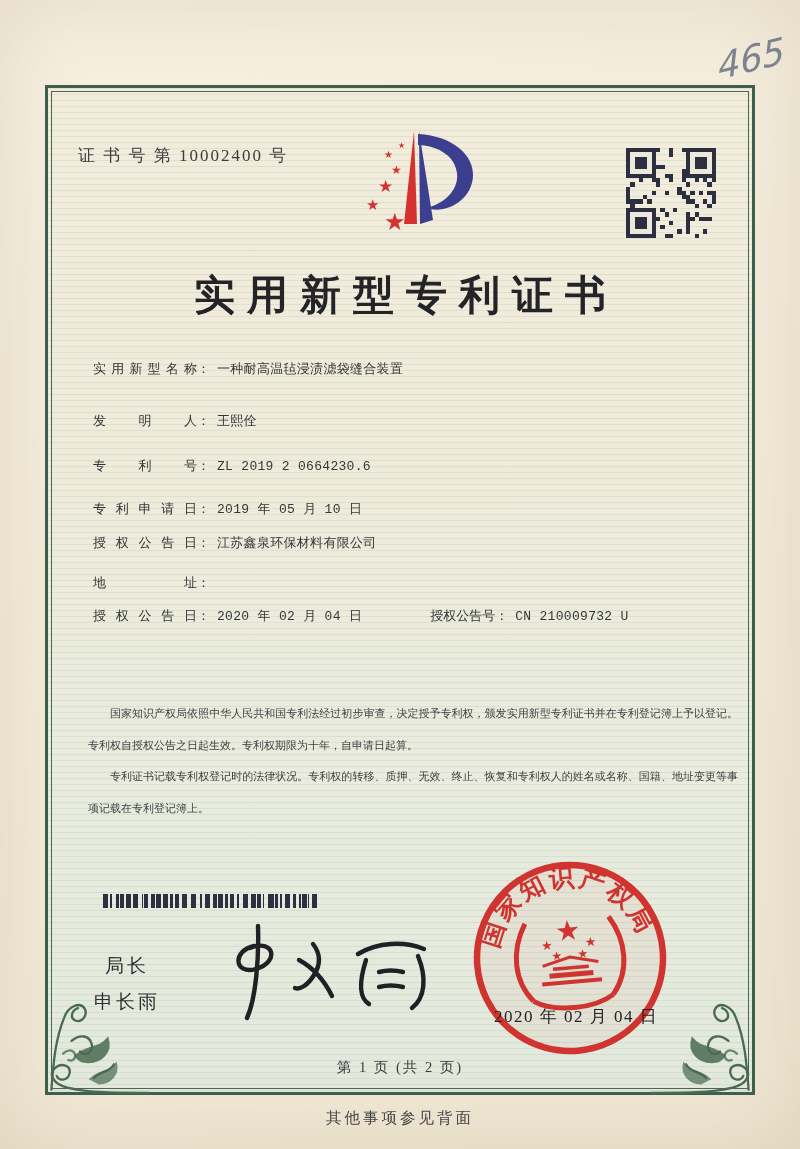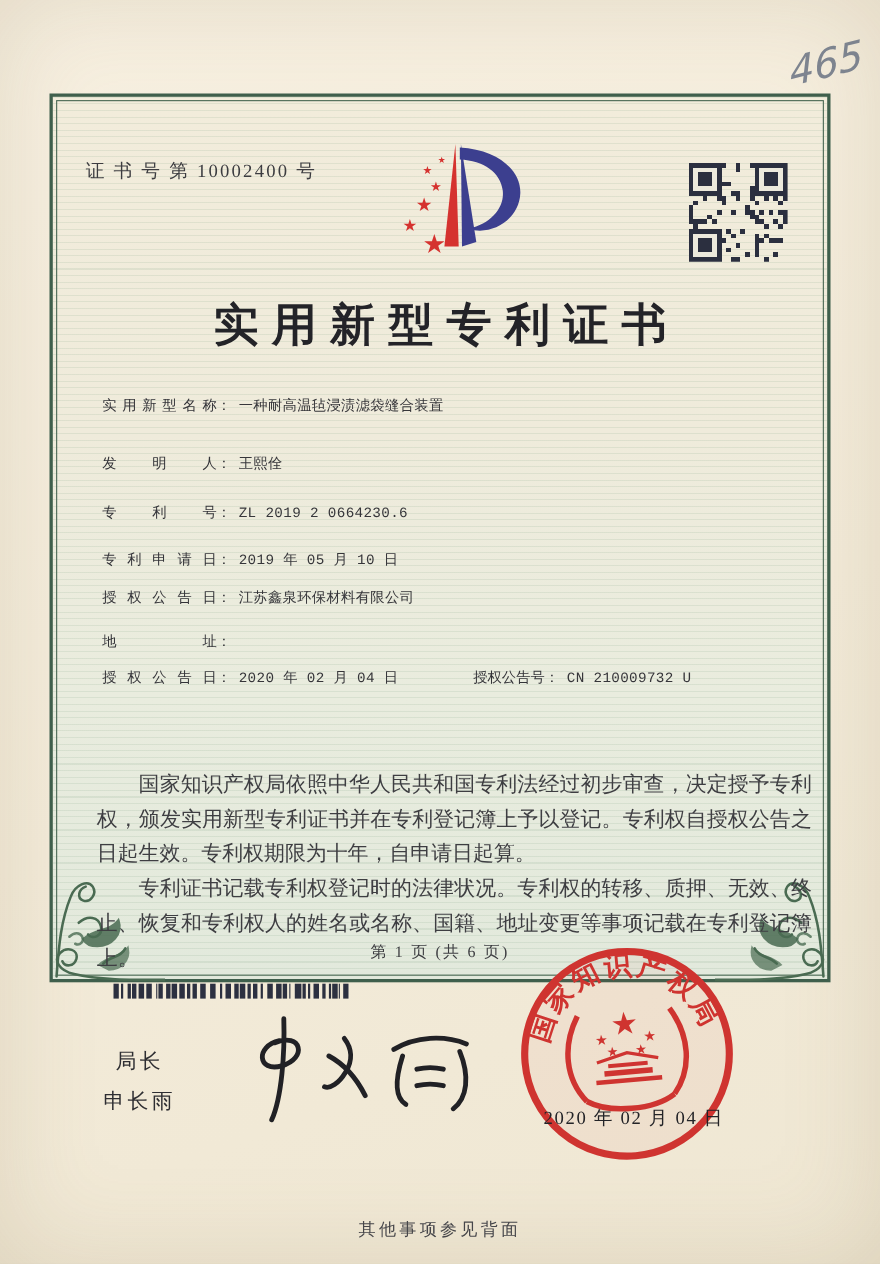--- a/index.html
+++ b/index.html
@@ -3,40 +3,40 @@
 <meta charset="utf-8">
 <style>
   html,body{margin:0;padding:0;background:#d8d2c4;}
   .page{position:relative;width:800px;height:1149px;overflow:hidden;
     background:linear-gradient(160deg,#f7f0e1 0%,#f3ebd9 55%,#efe7d3 100%);
     box-shadow:inset 0 0 90px rgba(140,115,75,.18);
     font-family:"Liberation Serif","DejaVu Serif",serif;}
   .hand{position:absolute;right:14px;top:38px;font-size:36px;color:#6a7383;
     transform:rotate(-14deg) skewX(-10deg);font-style:italic;opacity:.85;
     font-family:"DejaVu Sans",sans-serif;}
-  .cert{position:absolute;left:45px;top:85px;width:710px;height:808px;box-sizing:border-box;
+  .cert{position:absolute;left:45px;top:85px;width:710px;height:1010px;box-sizing:border-box;
     border:3px solid #3f5f4c;
     background:linear-gradient(180deg,#f2ecdb 0%,#efebdb 38%,#e9ecde 68%,#e2e9dc 100%);}
   .cert::before{content:"";position:absolute;inset:0;pointer-events:none;
     background:repeating-linear-gradient(180deg,rgba(120,158,126,.15) 0 1px,rgba(120,158,126,0) 1px 6px);}
   .inner-line{position:absolute;inset:3px;border:1px solid #486752;pointer-events:none;}
   .cert-no{position:absolute;left:30px;top:56px;font-size:17px;letter-spacing:2px;color:#3c3c40;}
   .logo{position:absolute;left:300px;top:30px;width:140px;height:124px;}
   .qr{position:absolute;right:36px;top:60px;width:90px;height:90px;}
   .qr svg{width:100%;height:100%;}
   .title{position:absolute;left:0;right:0;top:180px;text-align:center;font-size:41px;font-weight:bold;
     letter-spacing:12px;padding-left:12px;color:#232328;}
   .fields{position:absolute;left:45px;right:32px;top:272px;font-size:13px;color:#36363a;}
   .frow{display:flex;align-items:baseline;white-space:nowrap;}
   .lbl{display:inline-block;width:104px;text-align:justify;text-align-last:justify;color:#333338;}
   .lbl2{margin-left:68px;color:#333338;}
   .val{margin-left:7px;letter-spacing:.3px;font-family:Liberation Mono, monospace;}
   .mb1{margin-bottom:34px}.mb2{margin-bottom:27px}.mb3{margin-bottom:25px}
   .mb4{margin-bottom:16px}.mb5{margin-bottom:22px}.mb6{margin-bottom:15px}
-  .paras{position:absolute;left:40px;width:650px;top:610px;font-size:19px;line-height:31.5px;
+  .paras{position:absolute;left:40px;width:650px;top:610px;font-size:11px;line-height:31.5px;
     color:#3e3e42;text-align:justify;}
   .paras p{margin:0;text-indent:2em;}
   .barcode{position:absolute;left:55px;top:806px;width:214px;height:14px;display:flex;align-items:stretch;overflow:hidden;}
   .barcode i{display:block;flex:none;background:#2c3040;height:100%;}
   .signer{position:absolute;left:46px;top:860px;font-size:19px;line-height:36px;color:#2e2e32;letter-spacing:3px;text-align:center;}
   .signature{position:absolute;left:168px;top:830px;width:230px;height:108px;}
   .seal{position:absolute;left:422px;top:770px;width:200px;height:200px;transform:rotate(-5deg);z-index:2;}
   .seal-date{position:absolute;left:446px;top:917px;font-size:17px;letter-spacing:1.5px;color:#232327;z-index:3;}
   .pagenum{position:absolute;left:0;right:0;bottom:15px;text-align:center;font-size:14.5px;
     letter-spacing:2px;color:#3c3c40;}
@@ -295,17 +295,17 @@
         <rect x="82" y="108" width="36" height="3.5"></rect>
         <rect x="78" y="114" width="44" height="5"></rect>
         <rect x="70" y="122" width="60" height="4"></rect>
         <path d="M58,62 C42,88 42,118 60,140" stroke="#cf3430" stroke-width="5" fill="none"></path>
         <path d="M142,62 C158,88 158,118 140,140" stroke="#cf3430" stroke-width="5" fill="none"></path>
         <path d="M60,140 C80,153 120,153 140,140" stroke="#cf3430" stroke-width="5" fill="none"></path>
       </g>
     </svg>
     <div class="seal-date">2020 年 02 月 04 日</div>
 
-    <div class="pagenum">第 1 页 (共 6 页)</div>
+    <div class="pagenum">第 1 页 (共 2 页)</div>
   </div>
 
   <div class="back-note">其他事项参见背面</div>
 </div>
 
 </body></html>

